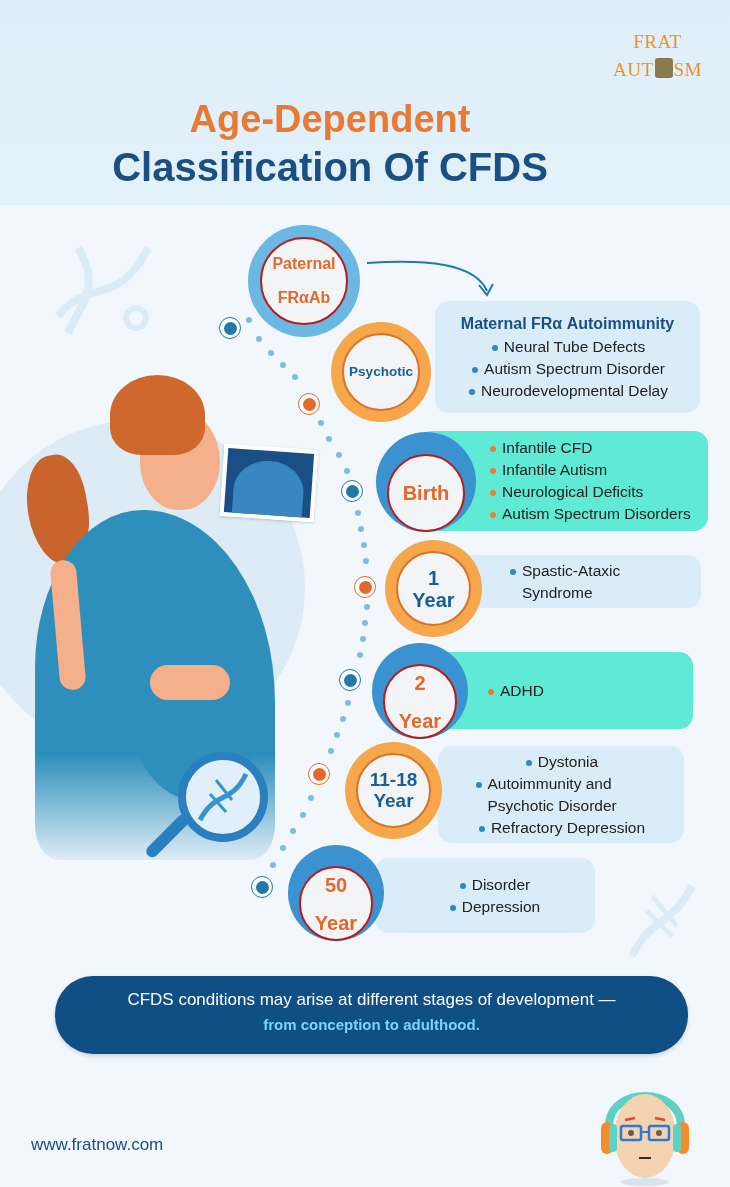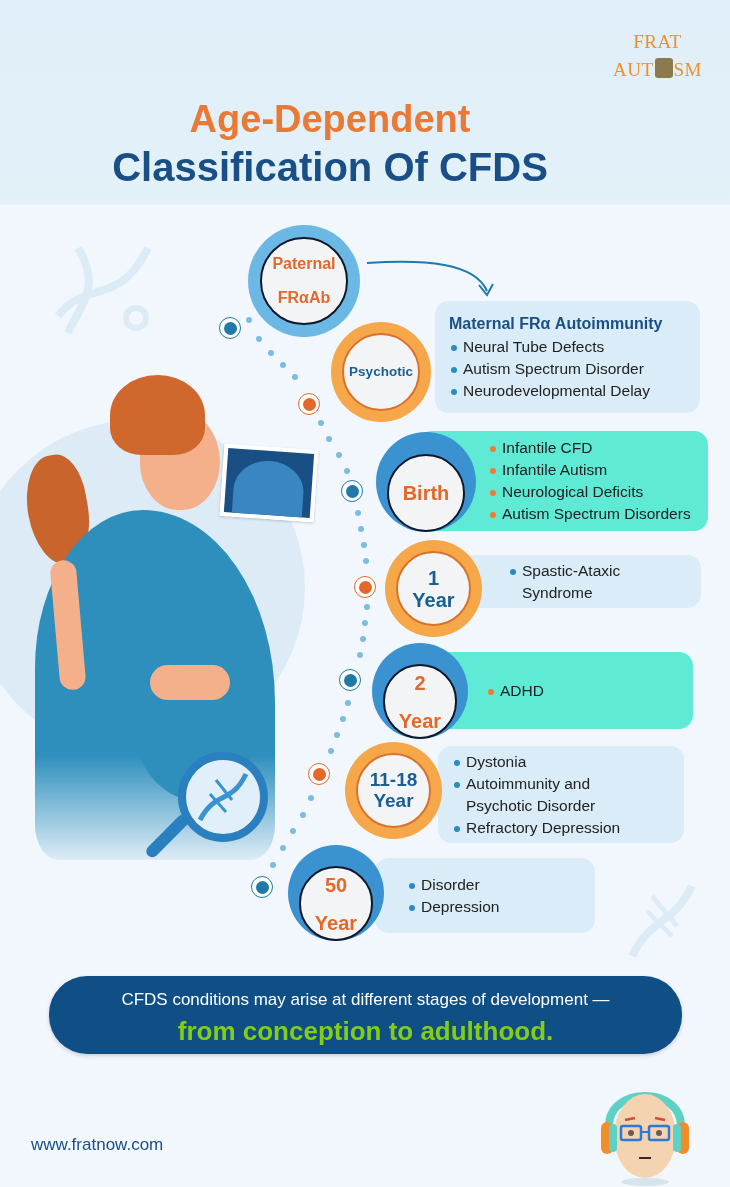--- a/index.html
+++ b/index.html
@@ -23,39 +23,39 @@
   .photo .inner { width: 100%; height: 100%; background: #1a4f86; position: relative; overflow: hidden; }
   .photo .fan { position: absolute; left: 8px; top: 10px; width: 70px; height: 60px; background: #3a86c0; border-radius: 50% 50% 0 0; }
   .mag { position: absolute; left: 178px; top: 752px; width: 90px; height: 90px; border: 8px solid #2a7fbe; border-radius: 50%; background: #e0eff9; }
   .mag-handle { position: absolute; left: 140px; top: 830px; width: 55px; height: 12px; background: #2a7fbe; border-radius: 6px; transform: rotate(-45deg); }
   
   .stage { position: absolute; border-radius: 50%; display: flex; align-items: center; justify-content: center; text-align: center; font-weight: bold; }
   .stage .inner { width: 78%; height: 78%; border-radius: 50%; background: #f2f4f6; display: flex; align-items: center; justify-content: center; flex-direction: column; line-height: 1.1; }
   .blue { background: #3a93d0; align-items: flex-end; }
   .lblue { background: #6cb8e4; }
   .orange { background: #f5a74a; }
-  .inner.bo { border: 2px solid #0f172a; gap: 16px; }
+  .inner.bo { border: 2px solid #b91c1c; gap: 16px; }
   .inner.oo { border: 2px solid #d9722a; }
   .t-orange { color: #e3682a; }
   .t-blue { color: #1a5f93; }
   .card { position: absolute; border-radius: 14px; padding: 0 14px; display: flex; flex-direction: column; justify-content: center; color: #222; font-size: 15.5px; line-height: 22px; }
-  .card.bl { background: #d9ecf8; }
+  .card.bl { background: #d9ecf8; align-items: center; }
   .card.or { background: #5eead4; }
   .card h3 { color: #1a4f86; font-size: 16px; font-weight: bold; margin-bottom: 1px; }
   .li { position: relative; padding-left: 14px; }
   .li::before { content: ""; position: absolute; left: 2px; top: 9px; width: 6px; height: 6px; border-radius: 50%; background: var(--dot, #2a8bc4); }
   .card.or .li::before { background: #ee7b33; }
   .node { position: absolute; width: 22px; height: 22px; border-radius: 50%; border: 1.5px solid; display: flex; align-items: center; justify-content: center; background: #fff; }
   .node span { width: 13px; height: 13px; border-radius: 50%; }
   .node.b { border-color: #1f7aa8; } .node.b span { background: #1f7aa8; }
   .node.o { border-color: #e3682a; } .node.o span { background: #e3682a; }
   .dot { position: absolute; width: 6px; height: 6px; border-radius: 50%; background: #7bbde2; }
-  .banner { position: absolute; left: 49px; top: 976px; width: 633px; height: 78px; background: #0f4f86; border-radius: 38px; text-align: center; padding-top: 14px; box-shadow: 0 2px 4px rgba(0,0,0,0.15); }
+  .banner { position: absolute; left: 55px; top: 976px; width: 633px; height: 78px; background: #0f4f86; border-radius: 38px; text-align: center; padding-top: 14px; box-shadow: 0 2px 4px rgba(0,0,0,0.15); }
   .banner .l1 { color: #fff; font-size: 17px; }
-  .banner .l2 { color: #84cc16; font-size: 26px; font-weight: bold; margin-top: 6px; }
+  .banner .l2 { color: #7dd3fc; font-size: 15px; font-weight: bold; margin-top: 6px; }
   .url { position: absolute; left: 31px; top: 1135px; font-size: 17px; color: #1a4f86; }
   .mascot { position: absolute; left: 597px; top: 1076px; width: 96px; height: 112px; }
 </style>
 </head>
 <body>
 
 <div class="header"></div>
 
 <div class="logo">
   <div>FRAT</div>

